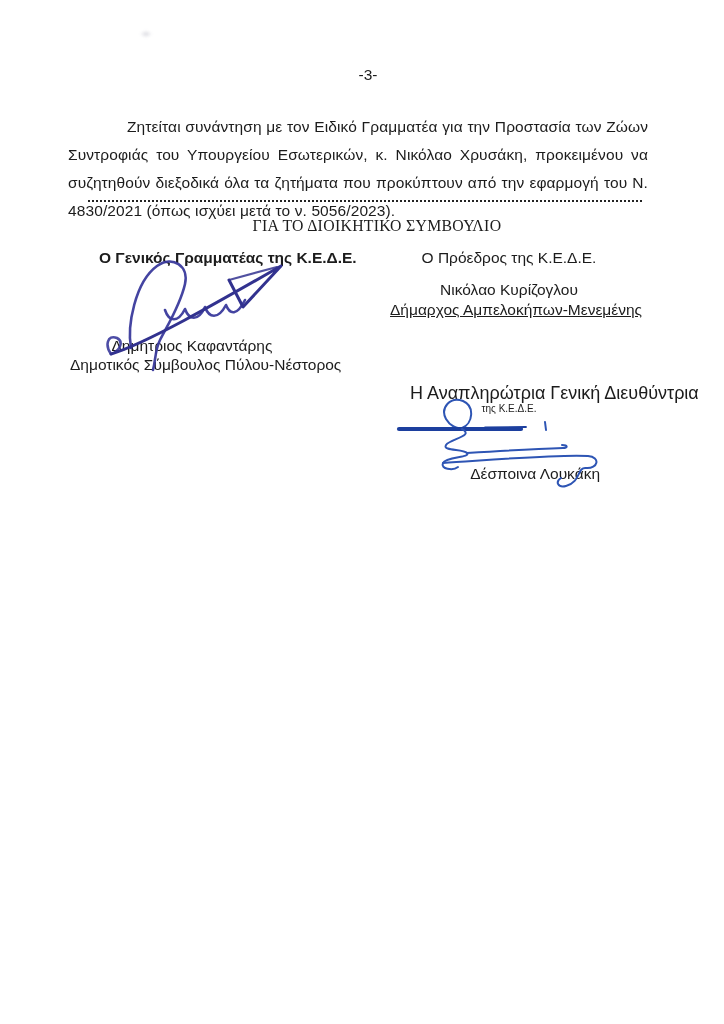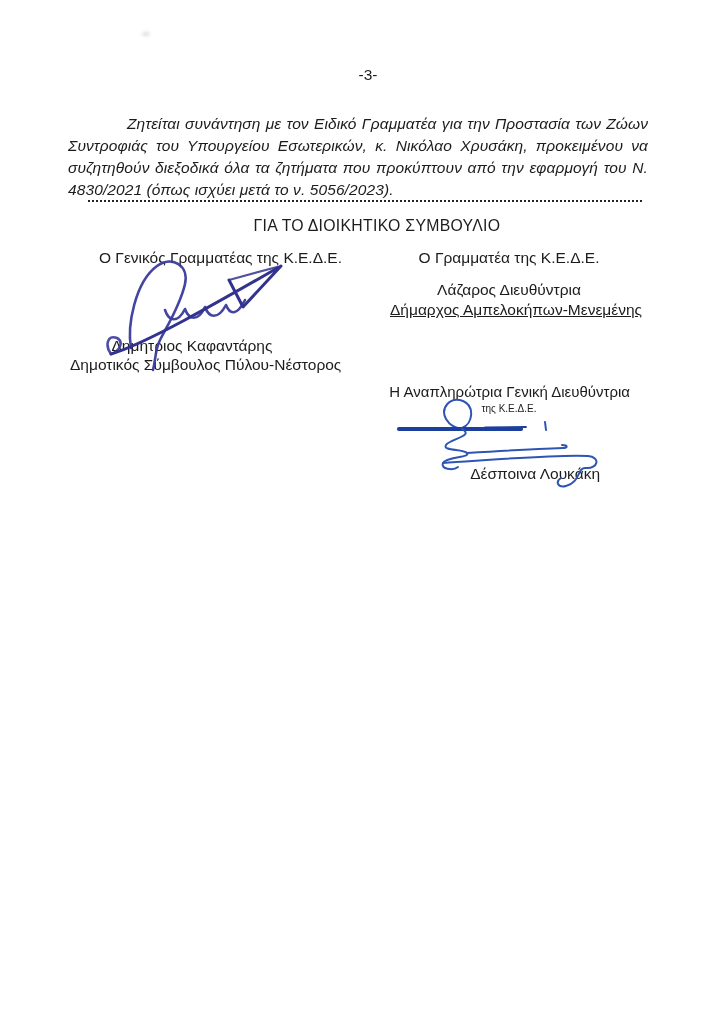--- a/index.html
+++ b/index.html
@@ -13,48 +13,48 @@
   }
   .abs{position:absolute;}
   .page-number{
     top:66px;left:0;right:0;
     text-align:center;
     padding-left:12px;
     font-size:15.5px;
   }
   .body-paragraph{
     top:113px;left:68px;width:580px;
-    font-size:15.5px;line-height:22px;
+    font-size:15.5px;line-height:28px;
     text-align:justify;
     text-indent:59px;
     letter-spacing:.1px;
-    font-style:italic;
   }
   .dotted-separator{
     top:200px;left:88px;width:554px;height:0;
     border-bottom:2.4px dotted #232323;
   }
   .board-heading{
     top:217px;left:0;right:0;
     text-align:center;
     padding-left:30px;
     font-size:15.8px;
     letter-spacing:.3px;
+    font-family:Liberation Serif, serif;
   }
   .sig-title-left{
     top:249px;left:99px;
-    font-size:15.5px;white-space:nowrap;
+    font-size:15.5px;white-space:nowrap;font-weight:bold;
   }
   .col-right{left:390px;width:238px;text-align:center;font-size:15.5px;white-space:nowrap;}
   .right-title{top:249px;}
   .right-name{top:281px;}
   .right-role{top:301px;text-decoration:underline;}
   .left-name{top:337px;left:70px;width:244px;text-align:center;font-size:15.5px;white-space:nowrap;}
   .left-role{top:356px;left:70px;width:244px;text-align:center;font-size:15.5px;white-space:nowrap;}
-  .dir-title1{top:383px;left:388px;width:242px;text-align:right;font-size:15px;white-space:nowrap;}
+  .dir-title1{top:383px;left:410px;width:242px;text-align:right;font-size:18px;white-space:nowrap;}
   .dir-title2{top:403px;left:388px;width:242px;text-align:center;font-size:10px;white-space:nowrap;}
   .dir-name{top:465px;left:395px;width:205px;text-align:right;font-size:15.5px;white-space:nowrap;}
   .sig-svg{pointer-events:none;}
   .sig-left{top:252px;left:105px;width:195px;height:120px;z-index:3;}
   .sig-right{top:398px;left:395px;width:215px;height:100px;z-index:3;}
   .smudge{
     top:30px;left:140px;width:12px;height:8px;
     background:radial-gradient(ellipse at center,rgba(170,170,185,.4),rgba(170,170,185,0) 70%);
     filter:blur(1px);
   }
@@ -69,22 +69,22 @@
   <div class="page-number abs">-3-</div>
 
   <div class="body-paragraph abs">Ζητείται συνάντηση με τον Ειδικό Γραμματέα για την Προστασία των Ζώων Συντροφιάς του Υπουργείου Εσωτερικών, κ. Νικόλαο Χρυσάκη, προκειμένου να συζητηθούν διεξοδικά όλα τα ζητήματα που προκύπτουν από την εφαρμογή του Ν. 4830/2021 (όπως ισχύει μετά το ν. 5056/2023).</div>
 
   <div class="dotted-separator abs"></div>
 
   <div class="board-heading abs">ΓΙΑ ΤΟ ΔΙΟΙΚΗΤΙΚΟ ΣΥΜΒΟΥΛΙΟ</div>
 
   <div class="sig-title-left abs">Ο Γενικός Γραμματέας της Κ.Ε.Δ.Ε.</div>
 
-  <div class="col-right right-title abs">Ο Γραμματέα της Κ.Ε.Δ.Ε.</div>
-  <div class="col-right right-name abs">Λάζαρος Διευθύντρια</div>
+  <div class="col-right right-title abs">Ο Πρόεδρος της Κ.Ε.Δ.Ε.</div>
+  <div class="col-right right-name abs">Νικόλαο Κυρίζογλου</div>
   <div class="col-right right-role abs">Δήμαρχος Αμπελοκήπων-Μενεμένης</div>
 
   <svg class="sig-left sig-svg abs" viewBox="0 0 195 120" fill="none" xmlns="http://www.w3.org/2000/svg">
     <g stroke="#3a3a9c" stroke-width="2.6" stroke-linecap="round" stroke-linejoin="round">
       <path d="M 6 102 C 0 94, 2 82, 12 86 C 18 89, 16 96, 10 100" opacity="0.9"></path>
       <path d="M 26 96 C 22 74, 30 30, 52 14 C 68 3, 84 14, 80 32 C 75 54, 62 74, 55 88 C 50 98, 51 106, 48 118" opacity="0.95"></path>
       <path d="M 60 58 C 64 70, 73 71, 80 57 C 84 68, 93 70, 100 55 C 104 66, 113 68, 121 53 C 125 63, 132 64, 140 48" opacity="0.95"></path>
       <path d="M 6 102 C 40 92, 110 52, 176 14 L 138 55 L 124 28" stroke="#32328f" stroke-width="3"></path>
       <path d="M 124 28 L 172 15" stroke="#32328f" stroke-width="2.2" opacity="0.85"></path>
     </g>

